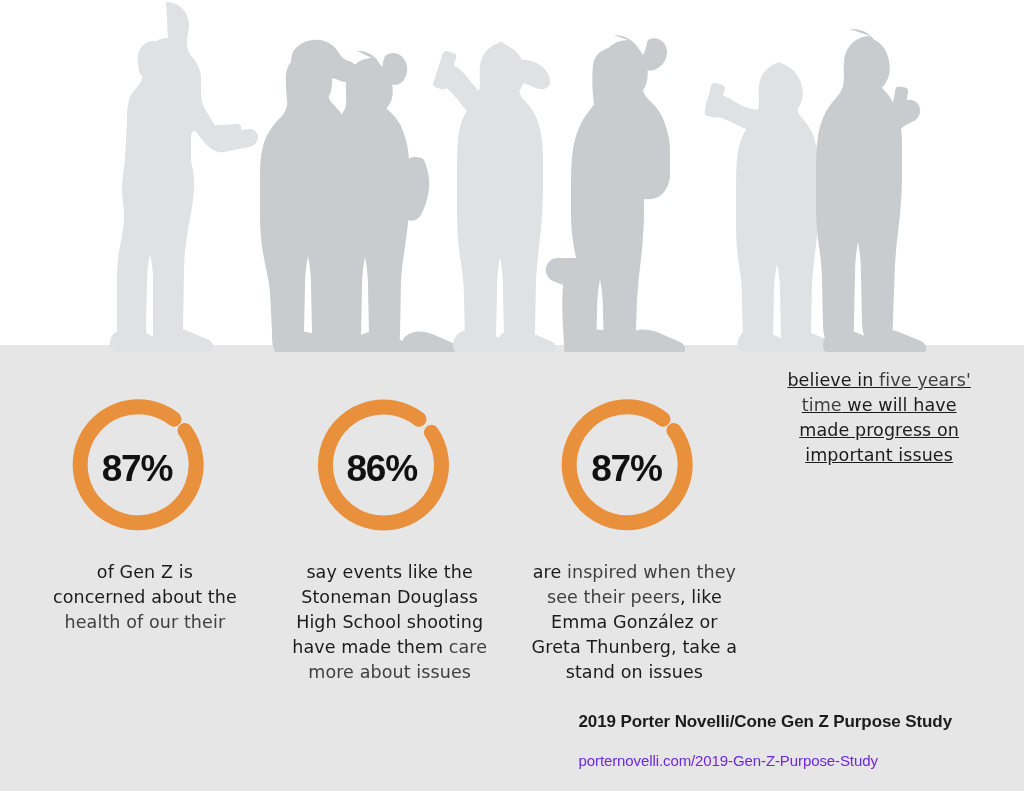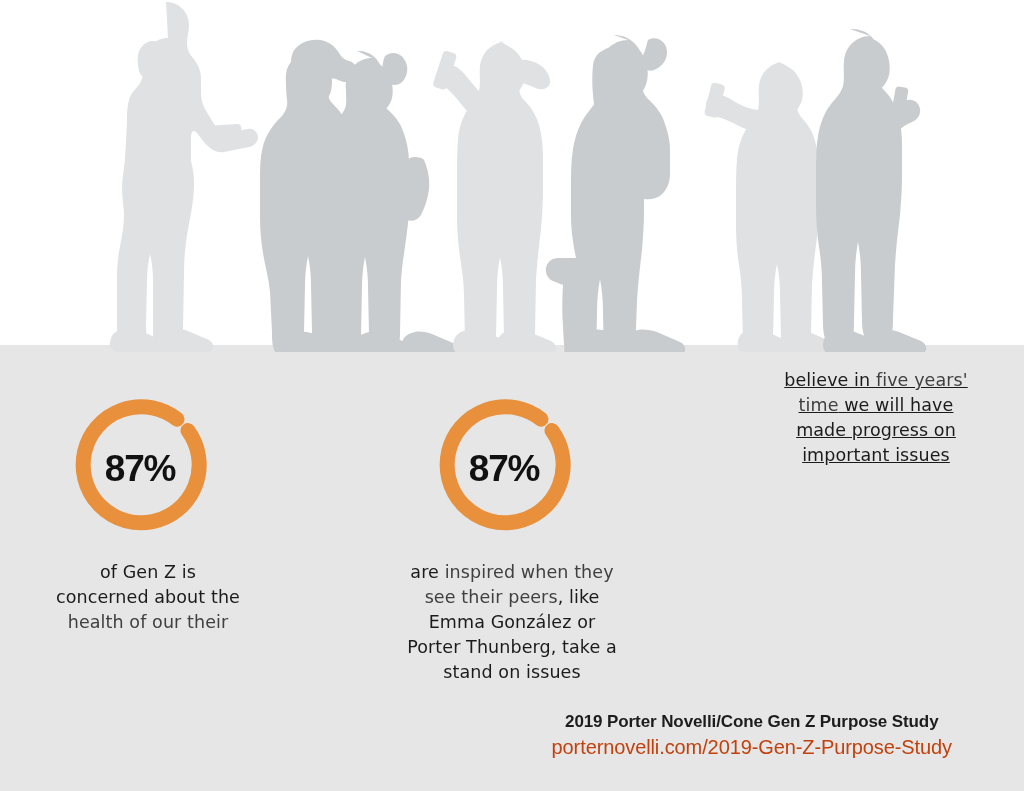--- a/index.html
+++ b/index.html
@@ -114,36 +114,36 @@
   .stat-0 .caption { width: 185px; }
   .stat-1 .caption { width: 212px; }
   .stat-2 .caption { width: 215px; }
   .stat-3 .caption { width: 200px; text-decoration: underline; }
 
   
   .footer {
     position: absolute;
     right: 72px;
     top: 712px;
-    text-align: center;
+    text-align: left;
   }
   .footer-title {
     font-family: "Liberation Sans", sans-serif;
     font-weight: bold;
     font-size: 17px;
     color: #1c1c1c;
     letter-spacing: -0.1px;
     white-space: nowrap;
   }
   .footer-url {
-    margin-top: 4px;
+    margin-top: 20px;
     font-family: "Liberation Sans", sans-serif;
     font-weight: normal;
-    font-size: 20px;
-    color: #c2410c;
+    font-size: 15px;
+    color: #6d28d9;
     letter-spacing: -0.1px;
     white-space: nowrap;
   }
 </style>
 </head>
 <body>
 
 <div id="infographic">
 
   <div class="hero">
@@ -314,31 +314,43 @@
           <circle cx="75" cy="75" r="58" fill="none" stroke="#e6e6e6" stroke-width="15"></circle>
           <path d="M 104.0 25.2 A 58 58 0 1 0 115.0 36.6" fill="none" stroke="#e8903c" stroke-width="15" stroke-linecap="round"></path>
         </svg>
         <div class="donut-value">87%</div>
       </div>
       <div class="caption">
         <span>of Gen Z is concerned about the </span><span class="hl">health of our their</span>
       </div>
     </div>
 
+    <div class="stat stat-1">
+      <div class="donut-wrap">
+        <svg class="donut-svg" viewBox="0 0 150 150" xmlns="http://www.w3.org/2000/svg">
+          <circle cx="75" cy="75" r="58" fill="none" stroke="#e6e6e6" stroke-width="15"></circle>
+          <path d="M 104.0 25.2 A 58 58 0 1 0 116.4 38.4" fill="none" stroke="#e8903c" stroke-width="15" stroke-linecap="round"></path>
+        </svg>
+        <div class="donut-value">86%</div>
+      </div>
+      <div class="caption">
+        <span>say events like the Stoneman Douglass High School shooting have made them </span><span class="hl">care more about issues</span>
+      </div>
+    </div>
 
     <div class="stat stat-2">
       <div class="donut-wrap">
         <svg class="donut-svg" viewBox="0 0 150 150" xmlns="http://www.w3.org/2000/svg">
           <circle cx="75" cy="75" r="58" fill="none" stroke="#e6e6e6" stroke-width="15"></circle>
           <path d="M 104.0 25.2 A 58 58 0 1 0 115.0 36.6" fill="none" stroke="#e8903c" stroke-width="15" stroke-linecap="round"></path>
         </svg>
         <div class="donut-value">87%</div>
       </div>
       <div class="caption">
-        <span>are </span><span class="hl">inspired when they see their peers</span><span>, like Emma González or Porter Thunberg, take a stand on issues</span>
+        <span>are </span><span class="hl">inspired when they see their peers</span><span>, like Emma González or Greta Thunberg, take a stand on issues</span>
       </div>
     </div>
 
     <div class="stat stat-3">
       <div class="caption">
         <span>believe in </span><span class="hl">five years' time</span><span> we will have made progress on important issues</span>
       </div>
     </div>
 
   </div>

